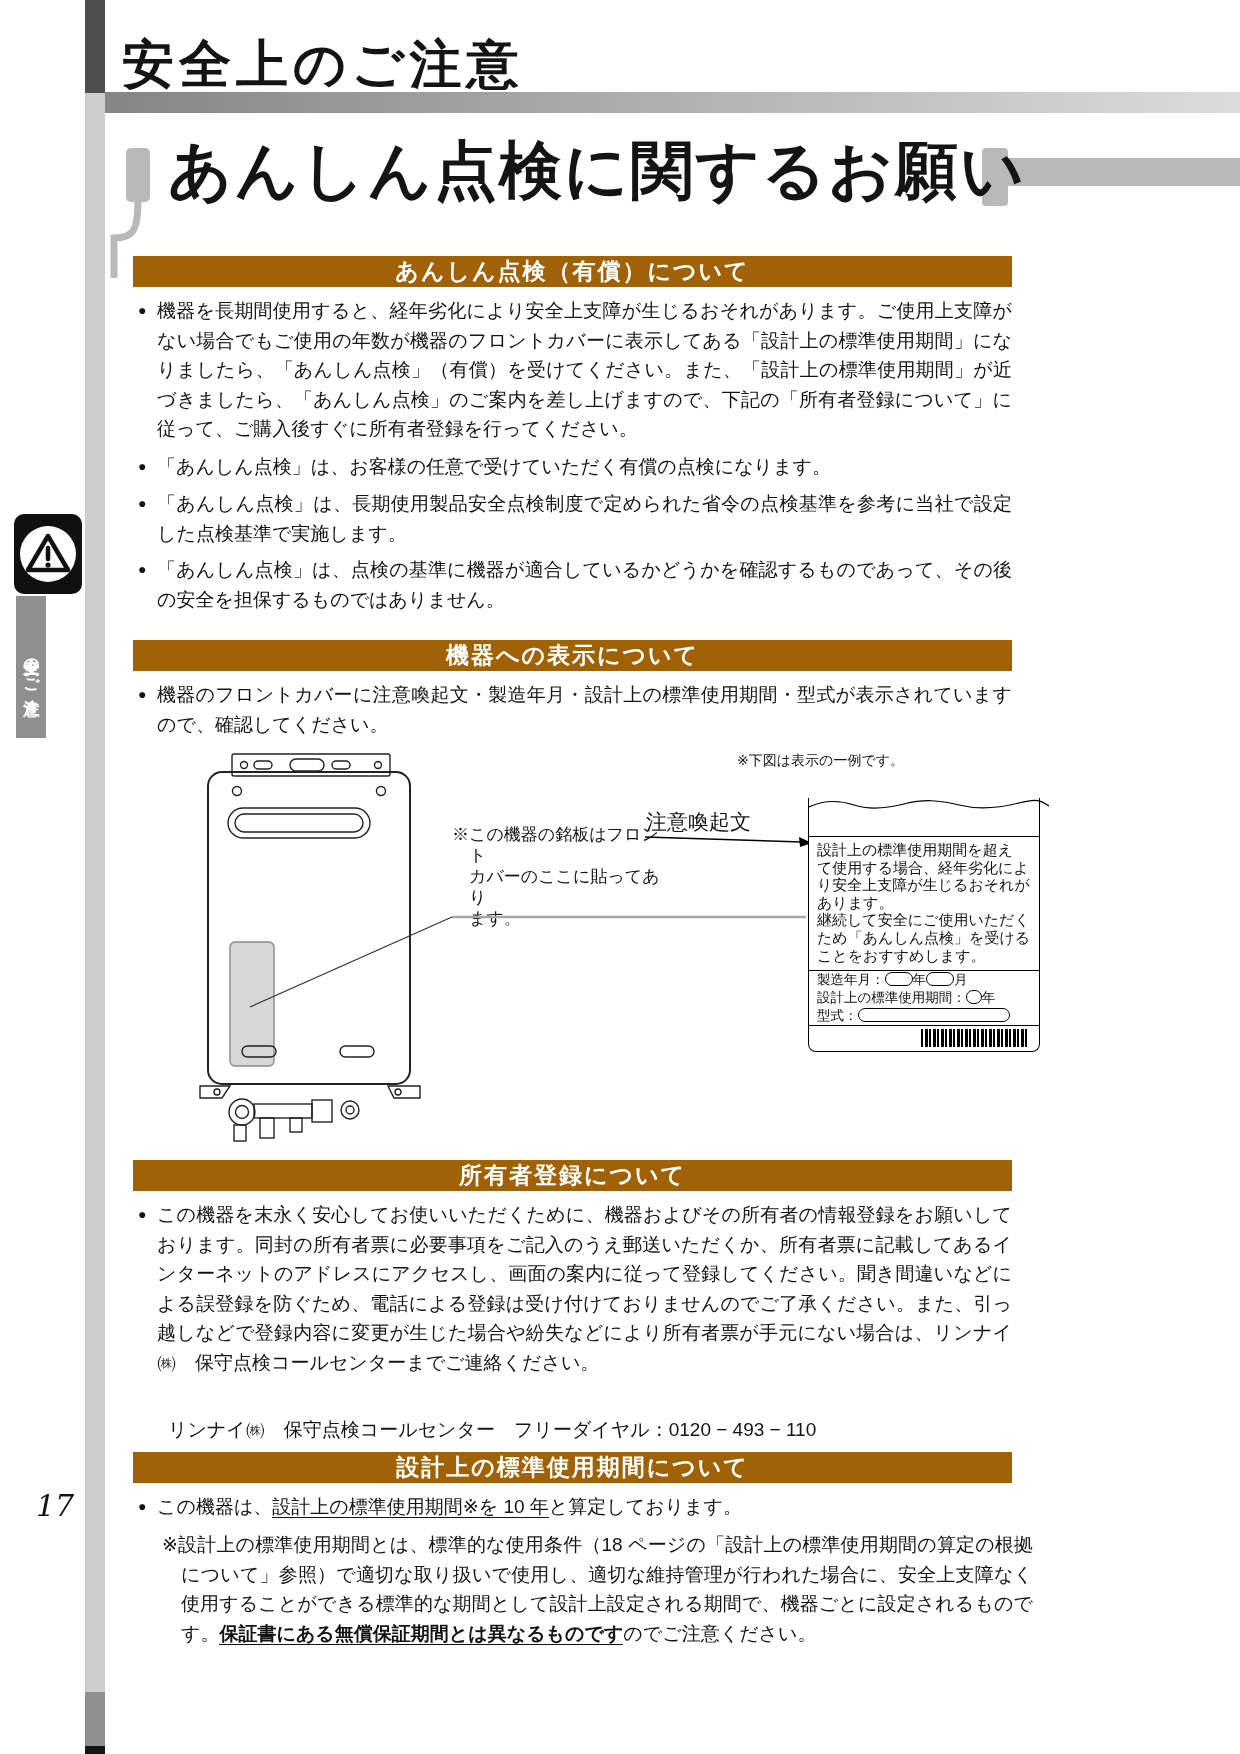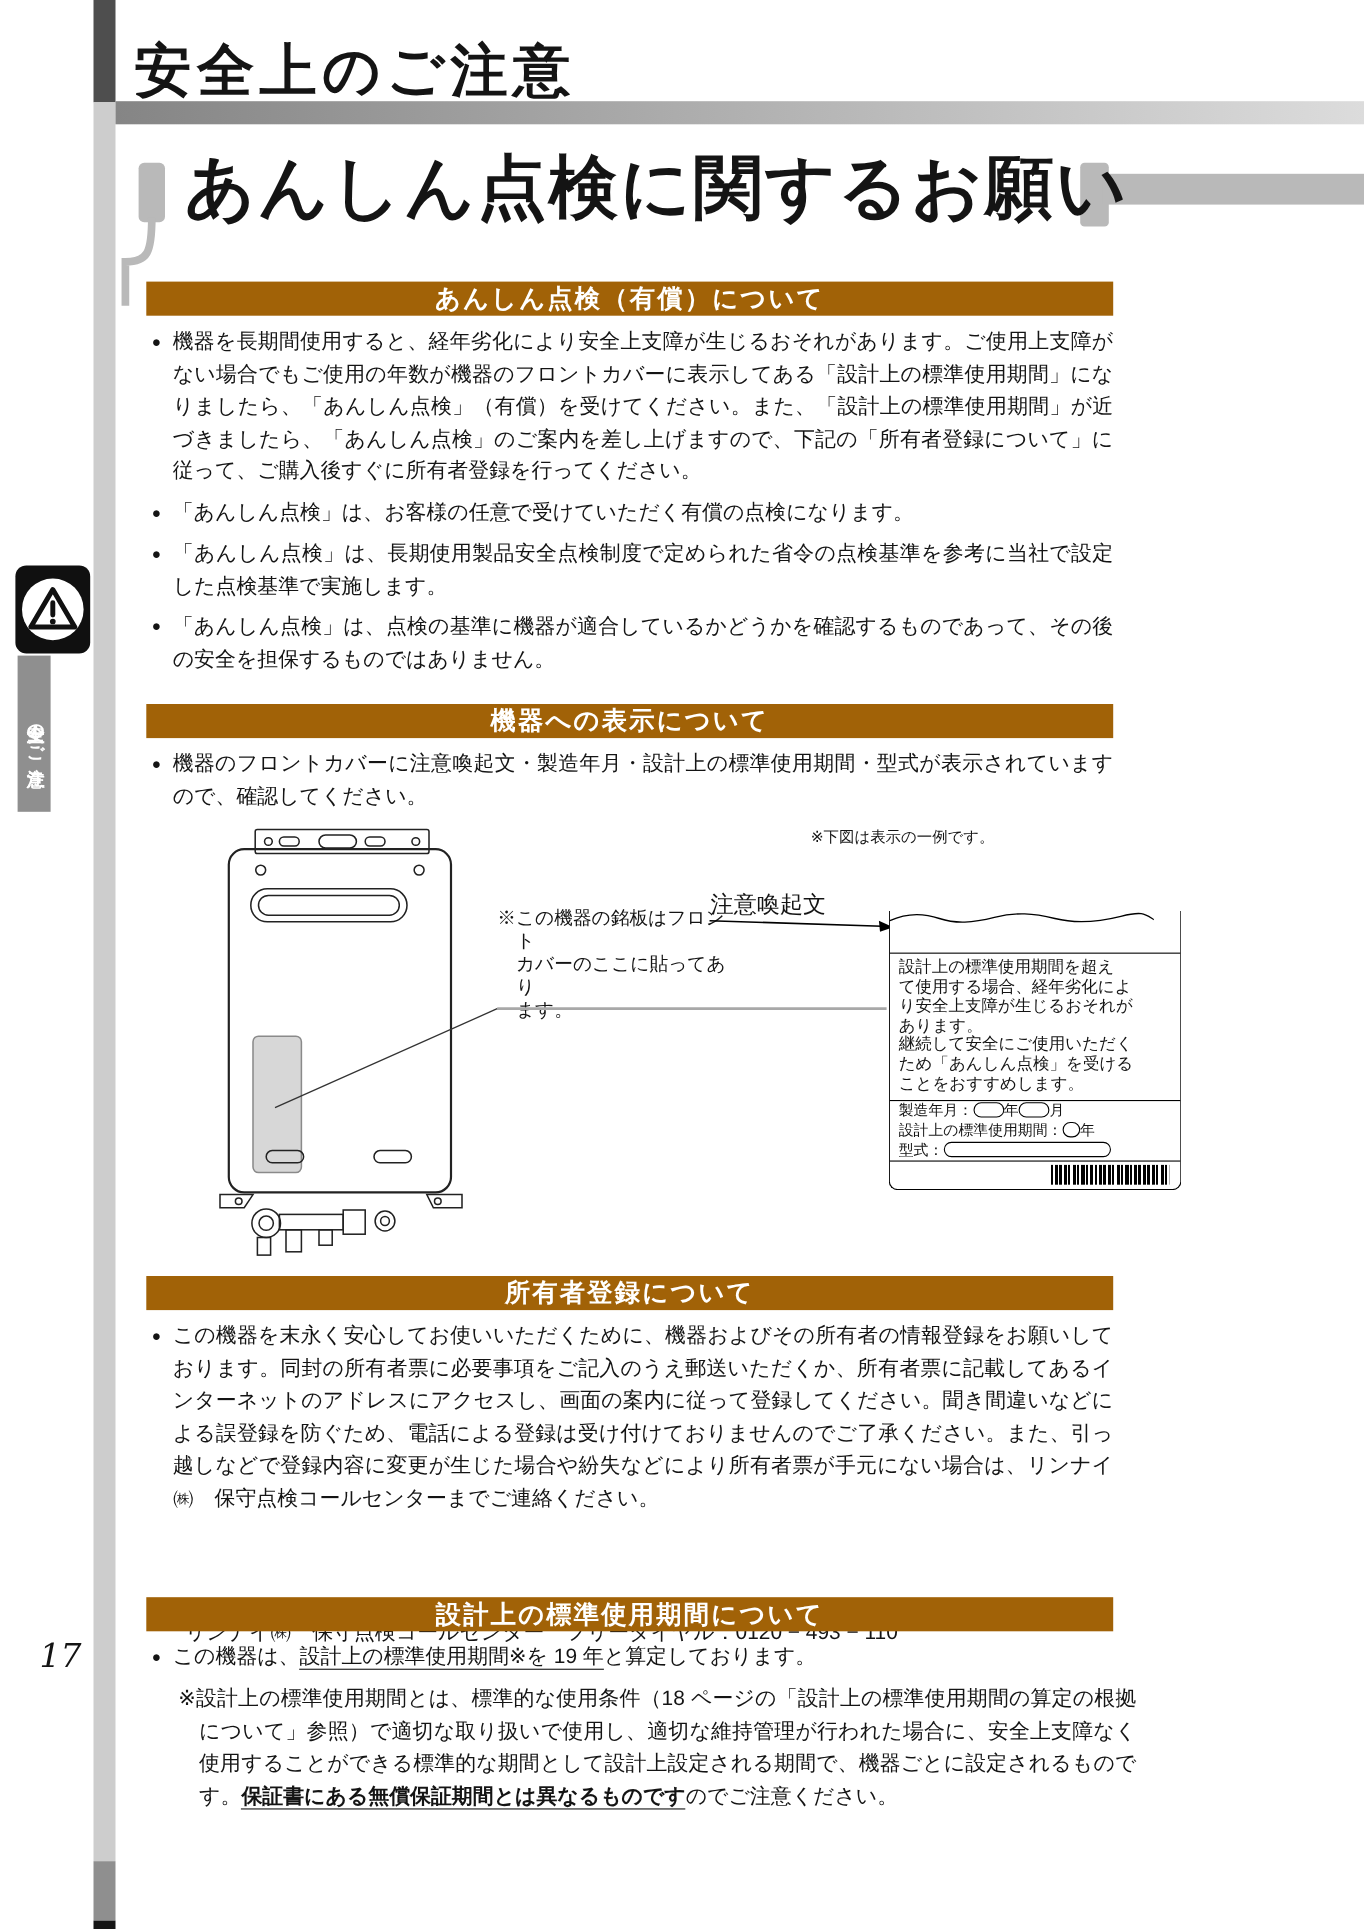--- a/index.html
+++ b/index.html
@@ -20,32 +20,32 @@
   .deco-right-v{position:absolute;left:982px;top:148px;width:26px;height:58px;background:#b9b9b9;border-radius:4px;}
   .deco-right-h{position:absolute;left:1002px;top:158px;width:238px;height:28px;background:#b9b9b9;}
   
   .secbar{position:absolute;left:133px;width:879px;height:31px;background:#a16207;color:#fff;
           font-size:23px;font-weight:bold;text-align:center;line-height:31px;letter-spacing:2px;}
   
   .bullet{position:absolute;left:136px;width:876px;padding-left:21px;box-sizing:border-box;
           font-size:19px;line-height:29.5px;text-align:justify;}
   .bullet .dot{position:absolute;left:2px;top:0;font-size:14px;line-height:29.5px;}
   .ul{border-bottom:1.5px solid #141414;}
-  .contact-line{position:absolute;left:168px;top:1448px;font-size:19px;margin-top:23px;}
+  .contact-line{position:absolute;left:168px;top:1394px;font-size:19px;margin-top:23px;}
   .note{position:absolute;left:162px;top:1530px;width:852px;font-size:19px;line-height:29.5px;
         text-align:justify;padding-left:19px;text-indent:-19px;box-sizing:content-box;}
   .note .em{font-weight:bold;border-bottom:1.8px solid #141414;}
   
   .fig-note{position:absolute;left:708px;top:752px;font-size:14px;margin-left:29px;}
   .pointer-label{position:absolute;left:646px;top:808px;font-size:21px;}
   .callout{position:absolute;left:452px;top:824px;width:200px;font-size:17px;line-height:21px;
            white-space:pre-line;padding-left:17px;text-indent:-17px;font-family:Liberation Serif, serif;}
   .overlay-svg{position:absolute;left:180px;top:680px;pointer-events:none;}
   .heater-svg{position:absolute;left:190px;top:746px;}
-  .label-box{position:absolute;left:808px;top:828px;width:266px;box-sizing:border-box;
+  .label-box{position:absolute;left:808px;top:798px;width:232px;box-sizing:border-box;
              border-left:1.3px solid #000;border-right:1.3px solid #000;border-bottom:1.3px solid #000;
              border-radius:0 0 8px 8px;background:#fff;}
   .label-box .wave{display:block;}
   .label-gap{height:26px;}
   .label-body{border-top:1.3px solid #000;padding:4px 8px 6px 8px;font-size:15px;line-height:17.6px;white-space:pre-line;}
   .label-data{border-top:1.3px solid #000;padding:0 8px;font-size:13.5px;line-height:18px;}
   .blank{display:inline-block;border:1px solid #000;border-radius:8px;height:12px;vertical-align:-2px;background:#fff;}
   .blank.yr{width:26px;} .blank.mo{width:26px;} .blank.sm{width:14px;border-radius:7px;} .blank.model{width:150px;}
   .label-bar-row{border-top:1.3px solid #000;height:25px;position:relative;}
   .barcode{position:absolute;right:10px;top:3px;width:108px;height:18px;
@@ -180,21 +180,21 @@
   <div class="secbar" style="top:1160px">所有者登録について</div>
   <div class="bullet" style="top:1200px">
     <span class="dot">●</span>
     <span>この機器を末永く安心してお使いいただくために、機器およびその所有者の情報登録をお願いしております。同封の所有者票に必要事項をご記入のうえ郵送いただくか、所有者票に記載してあるインターネットのアドレスにアクセスし、画面の案内に従って登録してください。聞き間違いなどによる誤登録を防ぐため、電話による登録は受け付けておりませんのでご了承ください。また、引っ越しなどで登録内容に変更が生じた場合や紛失などにより所有者票が手元にない場合は、リンナイ㈱　保守点検コールセンターまでご連絡ください。</span>
   </div>
   <div class="contact-line">リンナイ㈱　保守点検コールセンター　フリーダイヤル：0120 − 493 − 110</div>
 
   <div class="secbar" style="top:1452px">設計上の標準使用期間について</div>
   <div class="bullet" style="top:1492px">
     <span class="dot">●</span>
-    <span>この機器は、</span><span class="ul">設計上の標準使用期間※を 19 年</span><span>と算定しております。</span>
+    <span>この機器は、</span><span class="ul">設計上の標準使用期間※を 10 年</span><span>と算定しております。</span>
   </div>
   <div class="note">
     <span>※設計上の標準使用期間とは、標準的な使用条件（18 ページの「設計上の標準使用期間の算定の根拠について」参照）で適切な取り扱いで使用し、適切な維持管理が行われた場合に、安全上支障なく使用することができる標準的な期間として設計上設定される期間で、機器ごとに設定されるものです。</span><span class="em">保証書にある無償保証期間とは異なるものです</span><span>のでご注意ください。</span>
   </div>
 
   <div class="tab-black">
     <div class="tab-circle">
       <svg width="56" height="56" viewBox="0 0 56 56">
         <path d="M28,10 L48,44 L8,44 Z" fill="none" stroke="#111" stroke-width="4.5" stroke-linejoin="round"></path>
         <line x1="28" y1="22" x2="28" y2="33" stroke="#111" stroke-width="4.5" stroke-linecap="round"></line>

